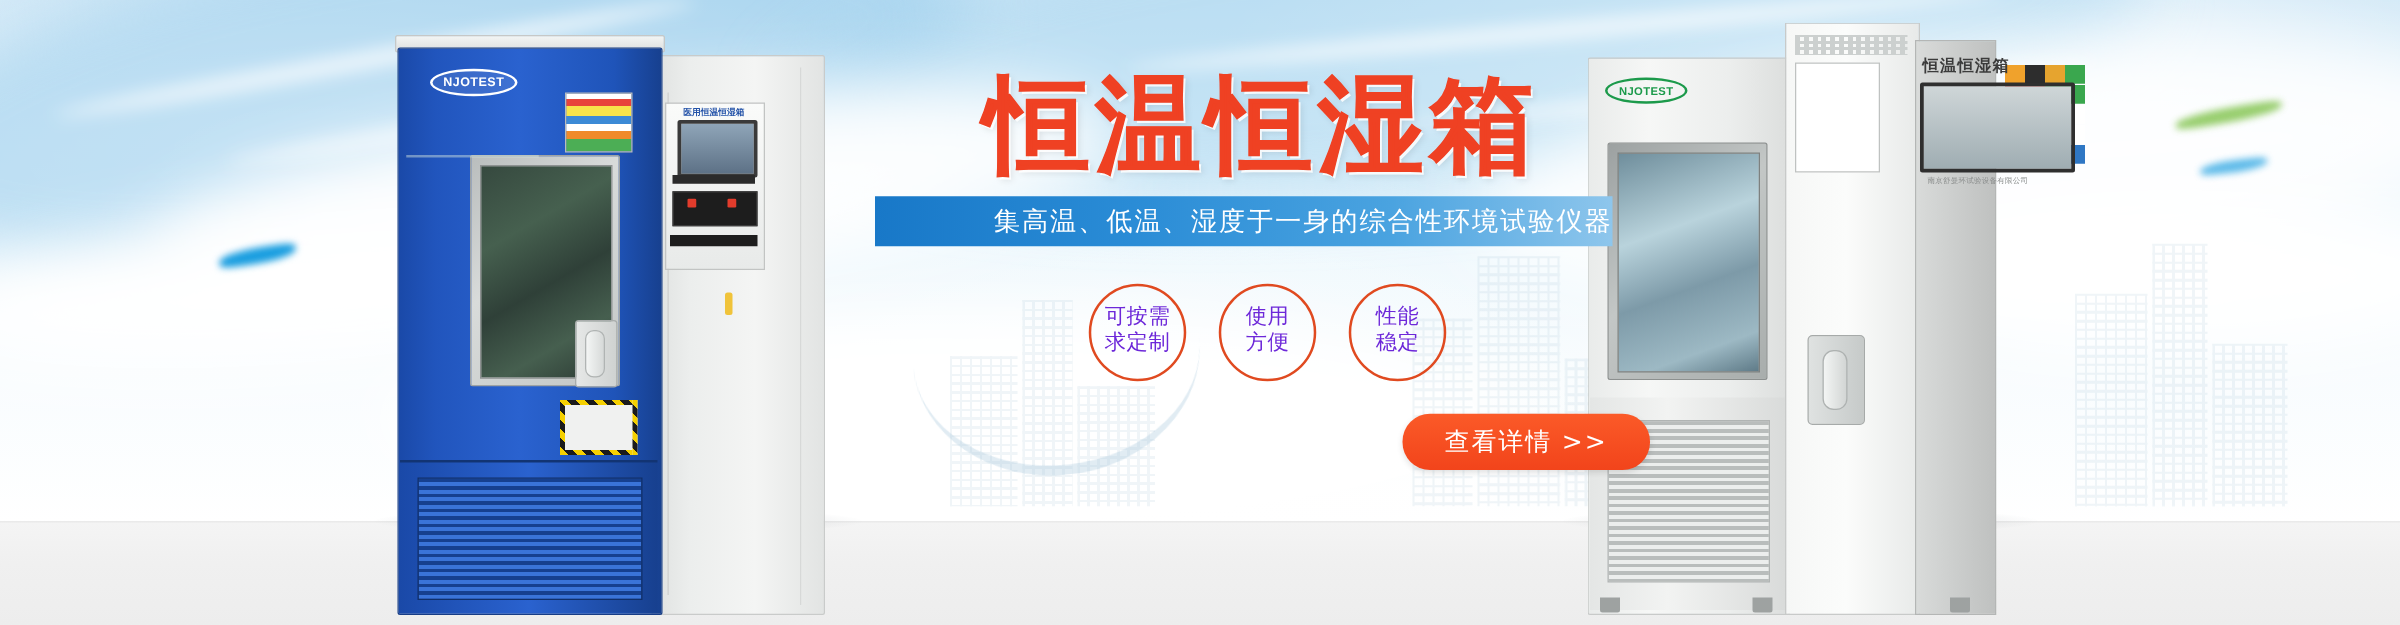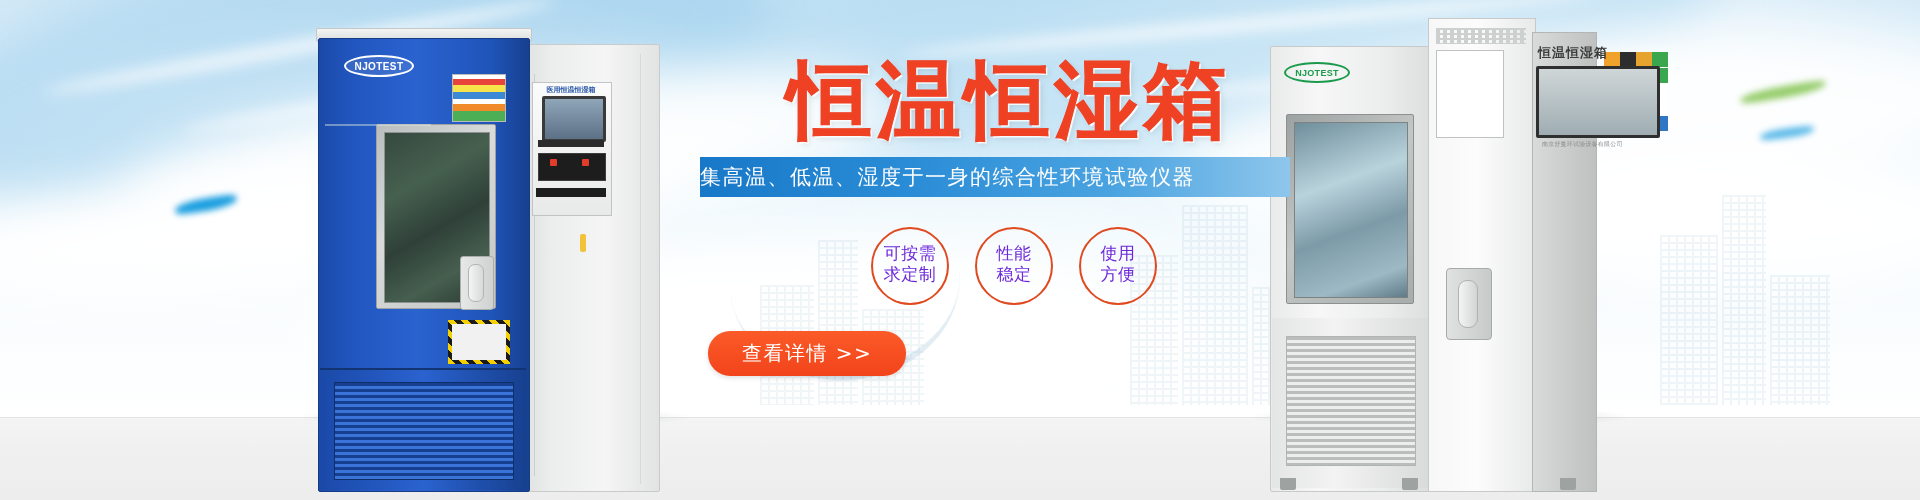--- a/index.html
+++ b/index.html
@@ -145,36 +145,36 @@
   .headline{
     margin-top:10px;text-align:center;white-space:nowrap;
     font-family:"DejaVu Sans","Liberation Sans",sans-serif;
     font-size:84px;font-weight:bold;color:#ef4123;letter-spacing:5px;line-height:1.06;
     text-shadow:2px 2px 0 rgba(255,255,255,.85), 3px 3px 6px rgba(0,0,0,.10);
     -webkit-text-stroke:1px #ef4123;
   }
   .subbar{
     margin-top:12px;width:590px;height:40px;
     background:linear-gradient(to right,#1878c8 0%, #2a8cd6 35%, #4aa3e0 70%, #8ec6ec 100%);
-    display:flex;align-items:center;justify-content:flex-start;
+    display:flex;align-items:center;justify-content:flex-end;
   }
   .subbar span{
     color:#ffffff;font-size:21px;letter-spacing:1.5px;white-space:nowrap;
     font-family:"DejaVu Sans","Liberation Sans",sans-serif;
   }
 
   .badges{margin-top:30px;display:flex;gap:26px;justify-content:center;padding-left:8px;}
   .badge{
     width:74px;height:74px;border-radius:50%;border:2px solid #e04a20;
     display:flex;flex-direction:column;align-items:center;justify-content:center;
     color:#6d28d9;font-size:17px;line-height:1.22;letter-spacing:.5px;
     font-family:Liberation Mono, monospace;background:transparent;
   }
 
-  .cta-wrap{margin-top:26px;display:flex;justify-content:flex-start;padding-left:8px;}
+  .cta-wrap{margin-top:26px;display:flex;justify-content:flex-end;padding-left:8px;}
   .cta{
     background:linear-gradient(to bottom,#fb5a28,#f2441b);
     color:#ffffff;font-size:20px;letter-spacing:1.5px;
     padding:9px 34px;border-radius:22px;border:none;cursor:pointer;white-space:nowrap;
     font-family:"DejaVu Sans","Liberation Sans",sans-serif;
     box-shadow:0 2px 5px rgba(0,0,0,.12);
   }
 </style>
 </head>
 <body>
@@ -284,27 +284,27 @@
     <div class="subbar">
       <span>集高温、低温、湿度于一身的综合性环境试验仪器</span>
     </div>
 
     <div class="badges">
       <div class="badge">
         <div>可按需</div>
         <div>求定制</div>
       </div>
       <div class="badge">
+        <div>使用</div>
+        <div>方便</div>
+      </div>
+      <div class="badge">
         <div>性能</div>
         <div>稳定</div>
       </div>
-      <div class="badge">
-        <div>使用</div>
-        <div>方便</div>
-      </div>
     </div>
 
     <div class="cta-wrap">
       <button class="cta">查看详情 &gt;&gt;</button>
     </div>
   </div>
 
 </div>
 
 </body></html>

